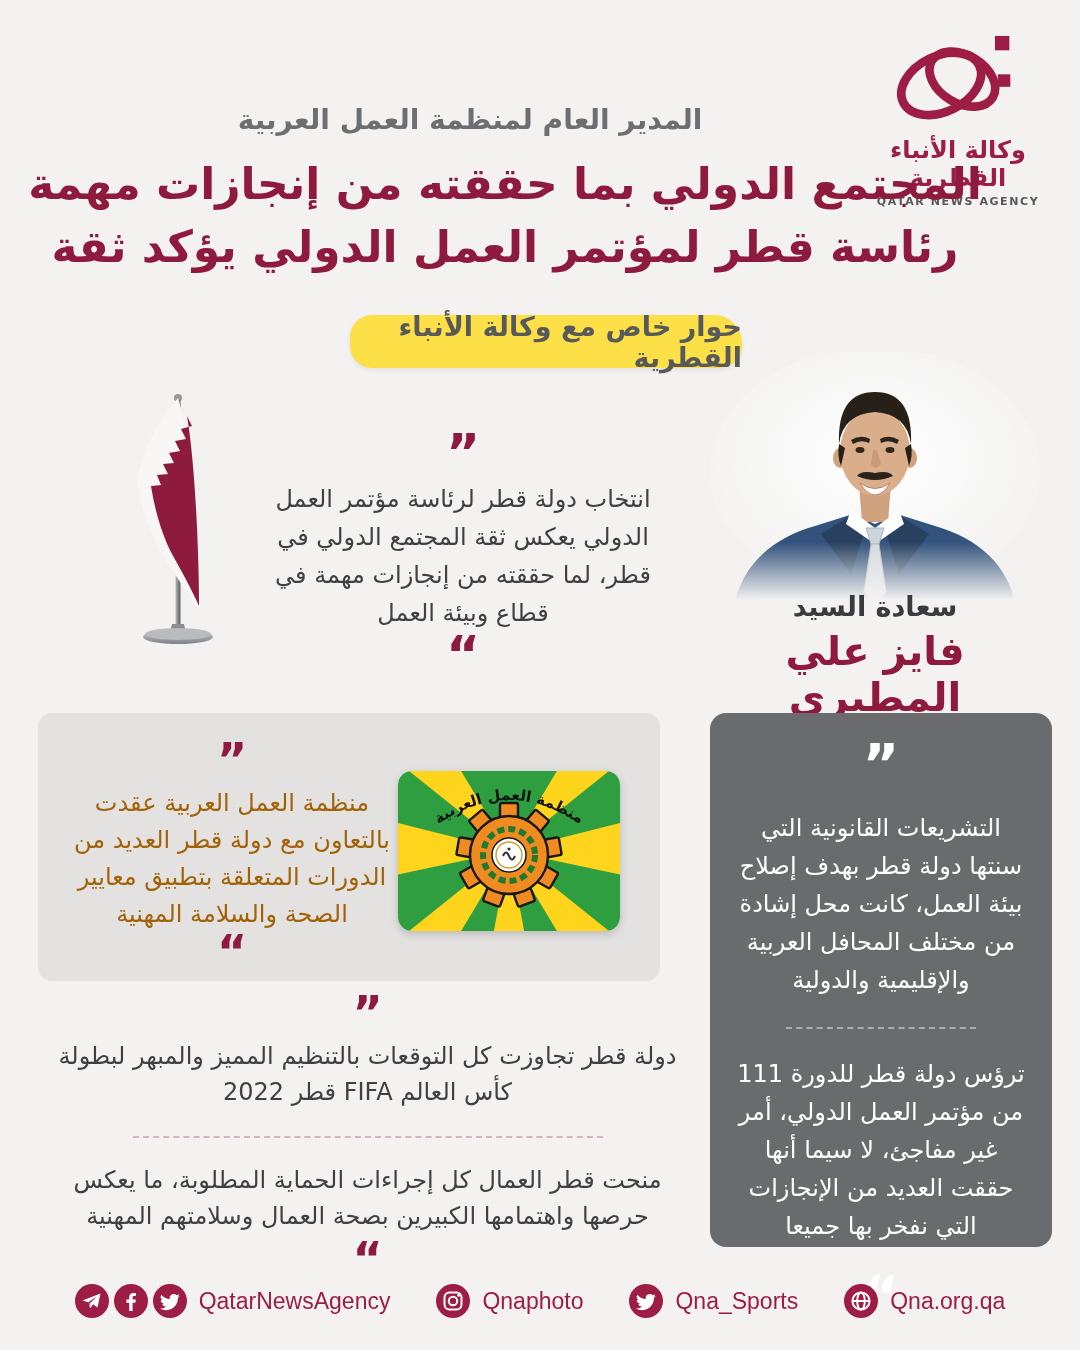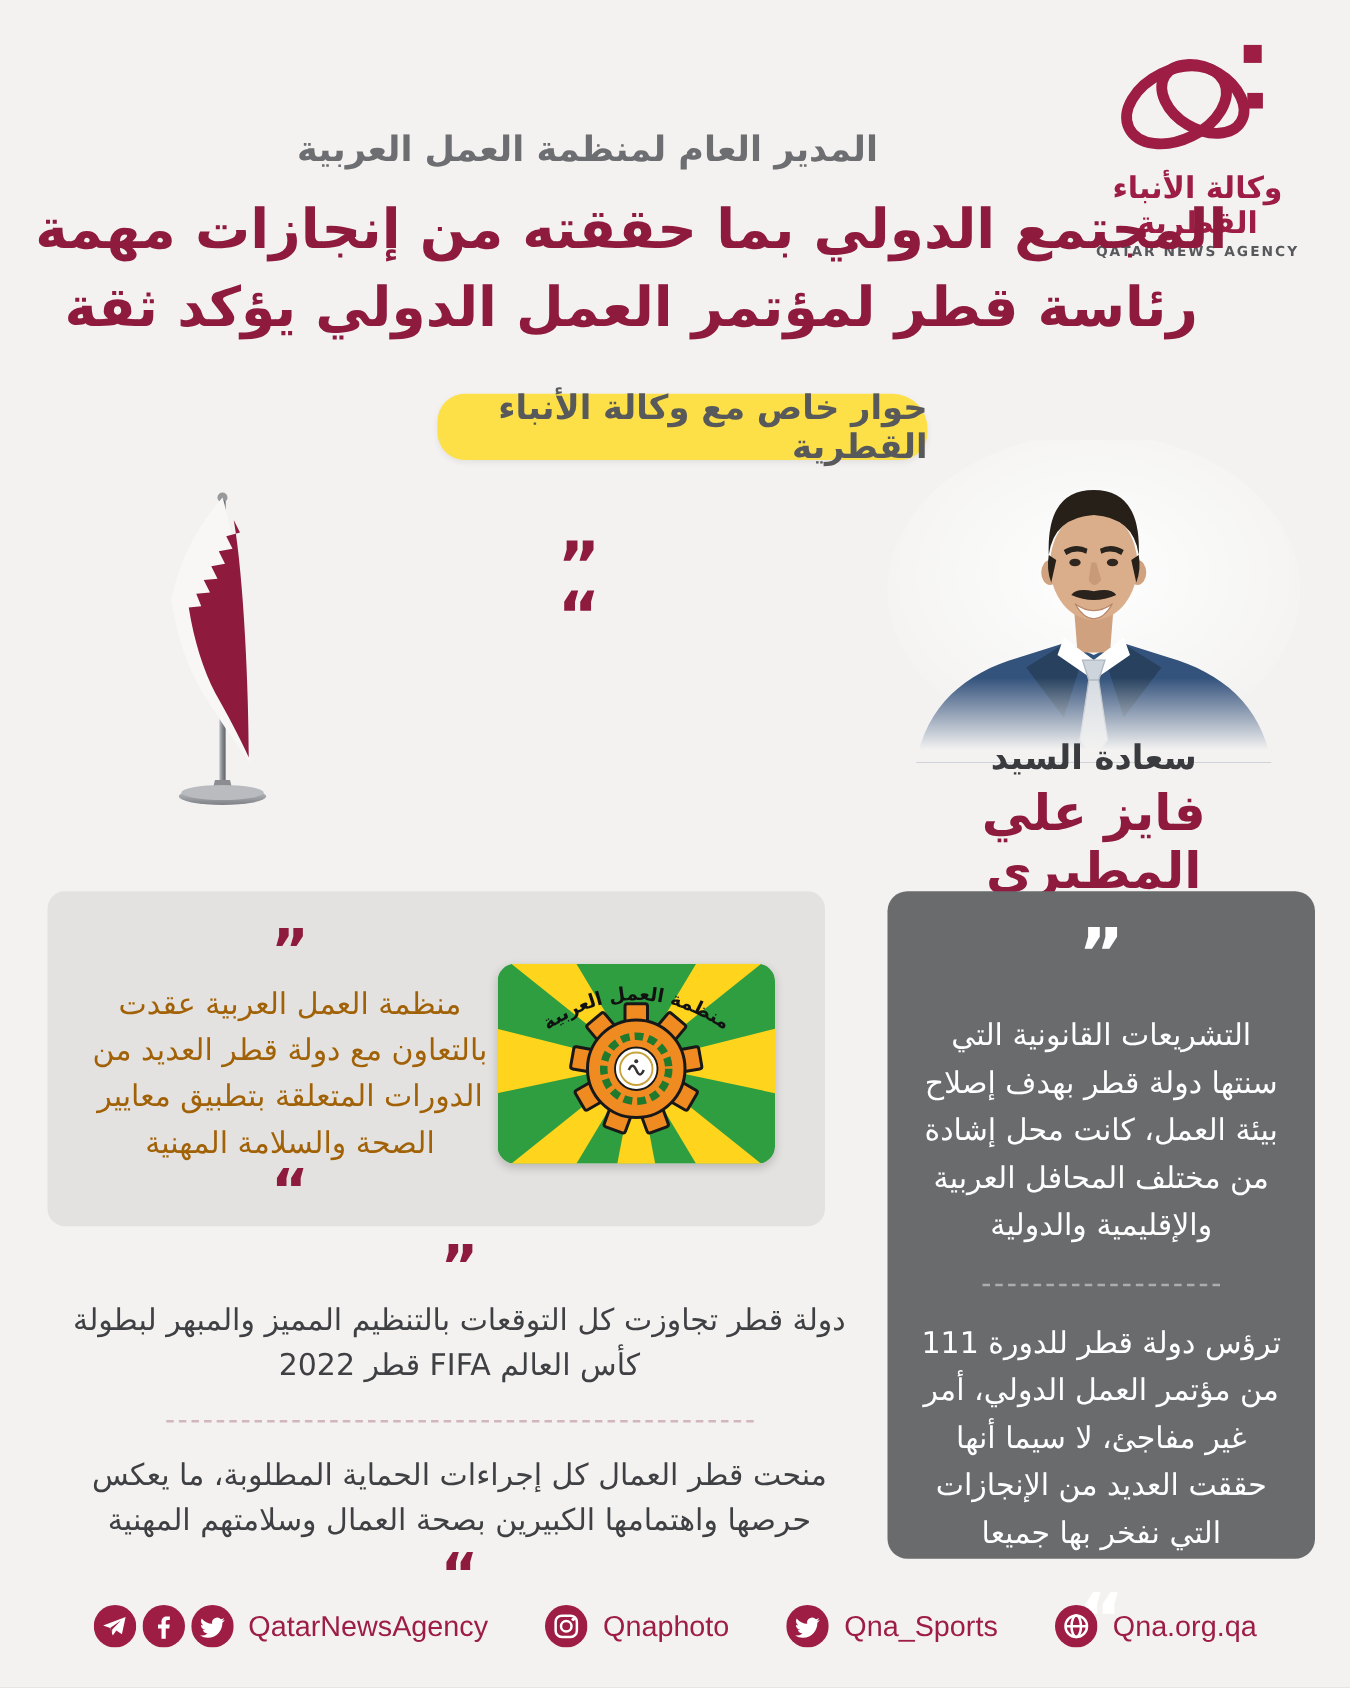--- a/index.html
+++ b/index.html
@@ -130,20 +130,21 @@
     <path d="M44,242 h12 l3,12 h-18 z" fill="#8b8d90"></path>
     <ellipse cx="50" cy="255" rx="35" ry="7" fill="url(#baseG)"></ellipse>
     <ellipse cx="50" cy="252" rx="33" ry="6" fill="#b9bbbe"></ellipse>
     <path d="M50,16 C34,34 16,62 9,98 C13,126 22,152 34,172 C45,190 60,212 72,228 C72,170 66,70 50,16 Z" fill="#f8f7f6"></path>
     <path d="M59,34 L64,44 L53,47 L58,57 L47,59 L52,69 L41,71 L46,81 L35,82 L40,92 L29,93 L33,103 L23,104
              C27,130 35,155 44,172 C53,188 64,208 71,224 C71,170 67,80 59,34 Z" fill="#8e1b3e"></path>
   </svg>
 
   <div class="quote-intro">
     <span class="qmark">”</span>
+    <div class="qtext">انتخاب دولة قطر لرئاسة مؤتمر العمل الدولي يعكس ثقة المجتمع الدولي في قطر، لما حققته من إنجازات مهمة في قطاع وبيئة العمل</div>
     <span class="qmark close">“</span>
   </div>
 
   <svg class="portrait" width="345" height="258" viewBox="0 0 345 258">
     <defs>
       <radialGradient id="glowG" cx="0.5" cy="0.45" r="0.6">
         <stop offset="0" stop-color="#ffffff" stop-opacity="0.95"></stop>
         <stop offset="1" stop-color="#ffffff" stop-opacity="0"></stop>
       </radialGradient>
       <linearGradient id="fadeG" x1="0" y1="0" x2="0" y2="1">

